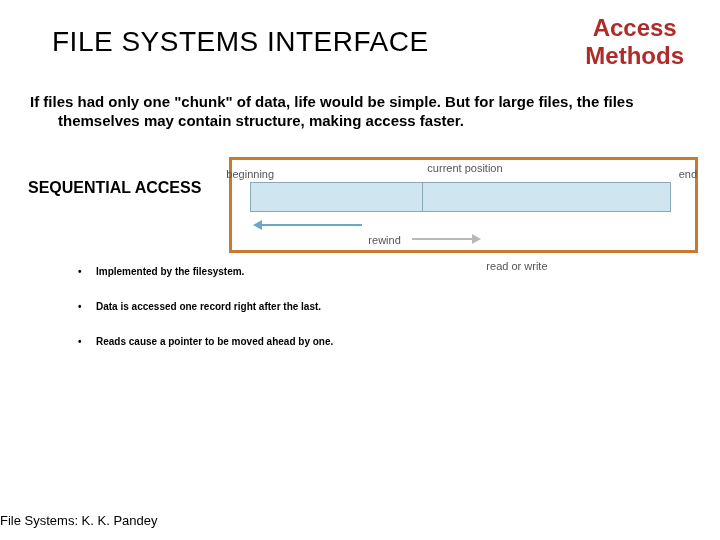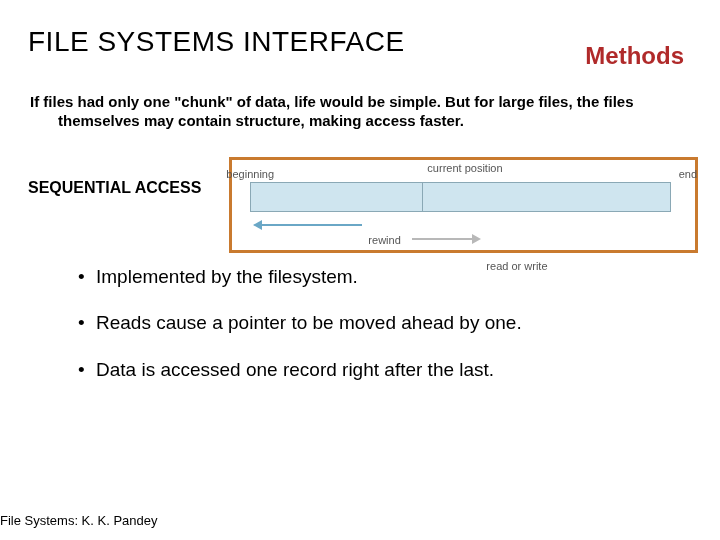--- a/index.html
+++ b/index.html
@@ -7,21 +7,21 @@
     width: 720px; height: 540px;
     font-family: Arial, Helvetica, sans-serif;
     background: #fff; color: #000;
     position: relative; overflow: hidden;
   }
   .header {
     display: flex; align-items: center; justify-content: space-between;
     padding: 14px 28px 6px 28px;
   }
   .title {
-    font-size: 28px; font-weight: 400; letter-spacing: 0.5px;
+    font-size: 28px; font-weight: 400; letter-spacing: 0.5px; margin-left: 24px;
   }
   .subtitle {
     color: #b02a2a; font-size: 24px; font-weight: bold; text-align: center;
     line-height: 1.15; padding-right: 8px;
   }
   .intro {
     font-size: 15px; font-weight: bold;
     padding: 18px 22px 0 22px; line-height: 1.25;
     text-indent: -28px; margin-left: 36px;
   }
@@ -53,39 +53,39 @@
   .arrow-head-l, .arrow-head-r {
     position: absolute; width: 0; height: 0; border-style: solid;
   }
   .arrow-head-l { border-width: 5px 9px 5px 0; border-color: transparent #6aa7c6 transparent transparent; }
   .grey-line { position: absolute; height: 2px; background: #b8b8b8; }
   .grey-head-r { position: absolute; width:0;height:0;border-style:solid;border-width:5px 0 5px 9px;border-color:transparent transparent transparent #b8b8b8; }
   ul.bullets {
     list-style: none; padding: 4px 46px 0 78px;
   }
   ul.bullets li {
-    position: relative; font-size: 19px; font-weight: normal;
+    position: relative; font-size: 10px; font-weight: bold;
     line-height: 1.3; margin-top: 22px; padding-left: 18px;
   }
   ul.bullets li::before {
     content: "•"; position: absolute; left: 0; top: 0;
   }
   ul.bullets li.first { margin-top: 8px; }
   .footer {
     position: absolute; bottom: 12px; left: 0; right: 0;
     font-size: 13px;
   }
 </style>
 </head>
 <body>
 
 <div class="header">
   <div class="title">FILE SYSTEMS INTERFACE</div>
   <div class="subtitle">
-    <br>
+    <span>Access</span><br>
     <span>Methods</span>
   </div>
 </div>
 
 <p class="intro">If files had only one "chunk" of data, life would be simple. But for large files, the files themselves may contain structure, making access faster.</p>
 
 <div class="section-row">
   <div class="section-title">SEQUENTIAL ACCESS</div>
 
   <div class="diagram-wrap">
@@ -103,17 +103,17 @@
 
       <div class="grey-line" style="left:180px; width:60px; top:78px;"></div>
       <div class="grey-head-r" style="left:240px; top:74px;"></div>
       <span class="d-label" style="left:254px; top:72px;margin-top:28px;">read or write</span>
     </div>
   </div>
 </div>
 
 <ul class="bullets">
   <li class="first">Implemented by the filesystem.</li>
+  <li>Data is accessed one record right after the last.</li>
   <li>Reads cause a pointer to be moved ahead by one.</li>
-  <li>Data is accessed one record right after the last.</li>
 </ul>
 
 <div class="footer">File Systems: K. K. Pandey</div>
 
 </body></html>

